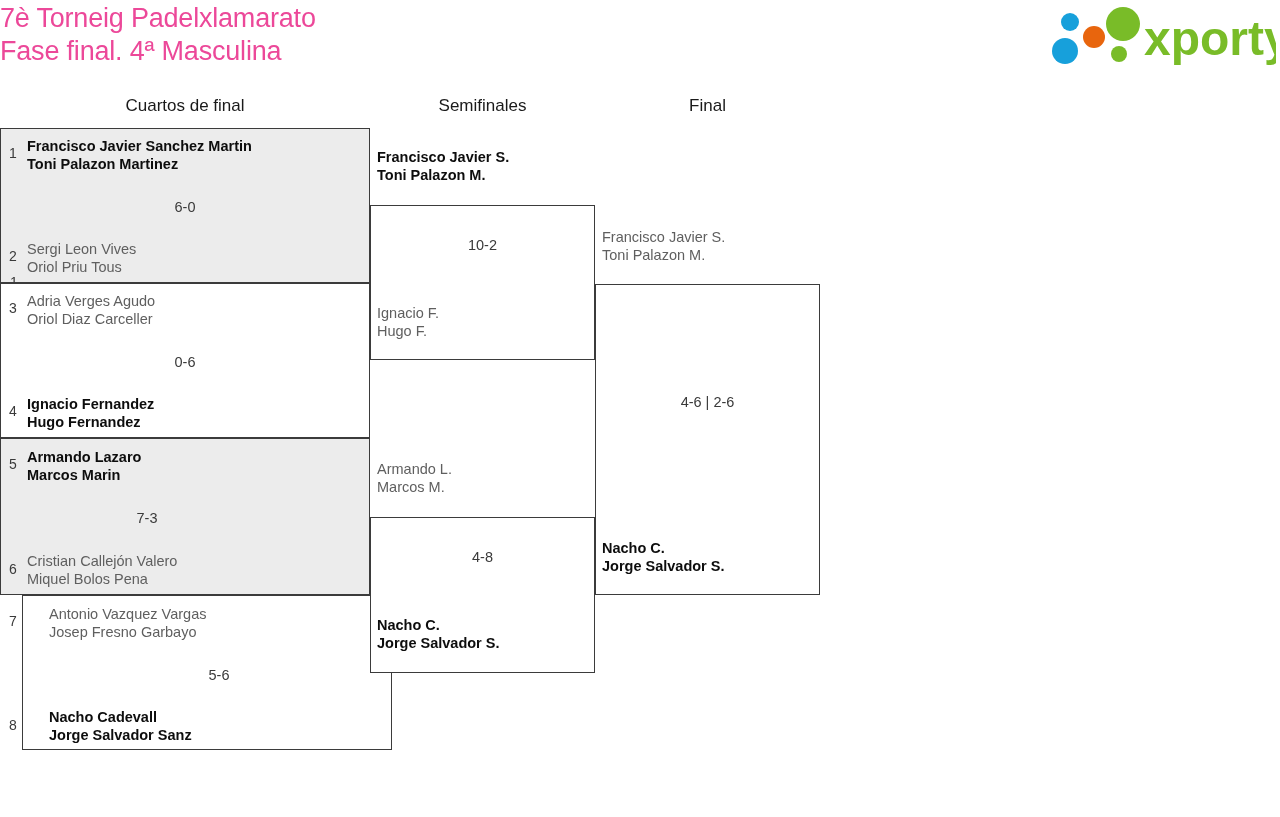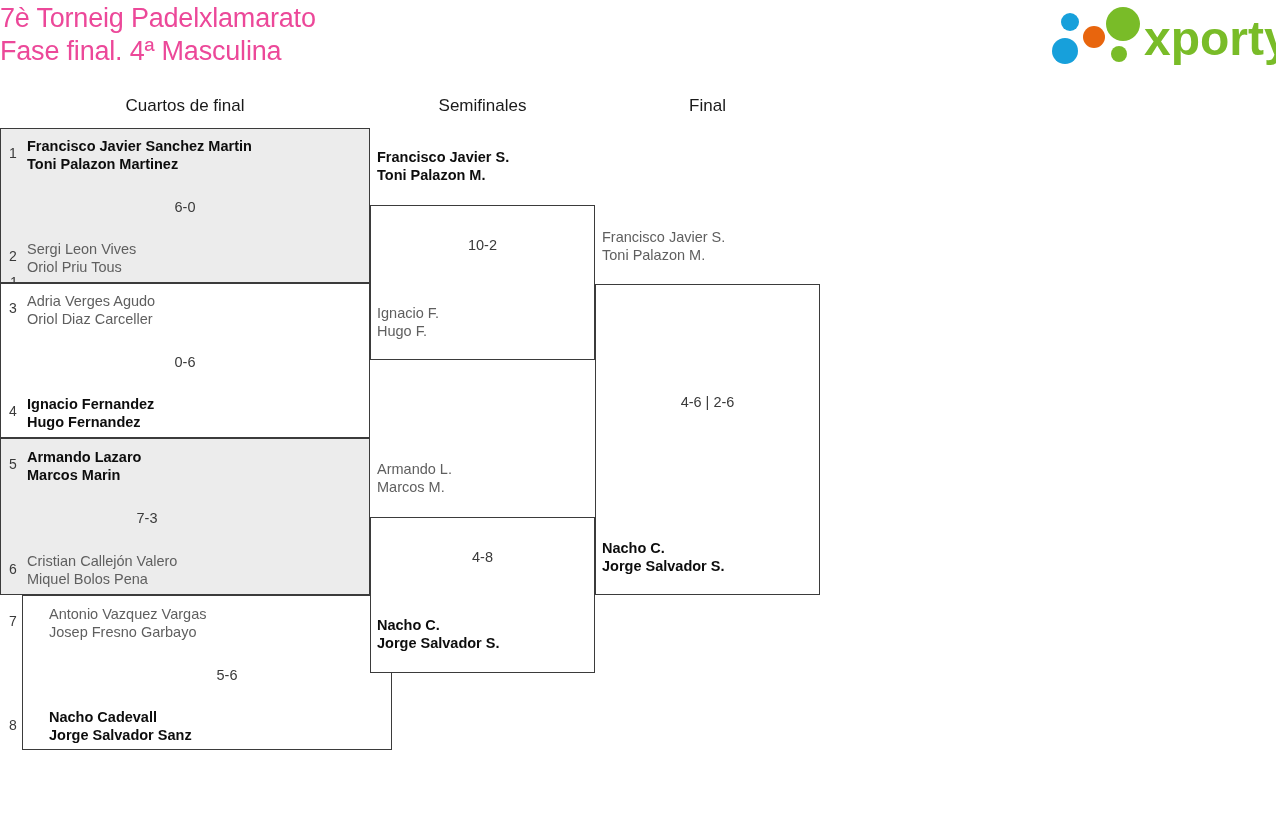--- a/index.html
+++ b/index.html
@@ -126,21 +126,21 @@
     <div class="score" style="left:0px; top:71px; width:292px;">7-3</div>
     <div class="team" style="left:26px; top:113px;">Cristian Callejón Valero</div>
     <div class="team" style="left:26px; top:131px;">Miquel Bolos Pena</div>
   </div>
   <div class="seed" style="position:absolute;left:2px;top:456px;">5</div>
   <div class="seed" style="position:absolute;left:2px;top:561px;">6</div>
 
   <div class="match plainbg" style="left:0px; top:595px; width:370px; height:155px;margin-left:22px;">
     <div class="team" style="left:26px; top:9px;">Antonio Vazquez Vargas</div>
     <div class="team" style="left:26px; top:27px;">Josep Fresno Garbayo</div>
-    <div class="score" style="left:8px; top:71px; width:368px;padding-left:24px;">5-6</div>
+    <div class="score" style="left:0px; top:71px; width:368px;padding-left:24px;">5-6</div>
     <div class="team win" style="left:26px; top:112px;">Nacho Cadevall</div>
     <div class="team win" style="left:26px; top:130px;text-align:center;">Jorge Salvador Sanz</div>
   </div>
   <div class="seed" style="position:absolute;left:2px;top:613px;">7</div>
   <div class="seed" style="position:absolute;left:2px;top:717px;">8</div>
 
   <div class="match plainbg" style="left:370px; top:205px; width:225px; height:155px;">
     <div class="score" style="left:0px; top:31px; width:223px;">10-2</div>
   </div>
 

